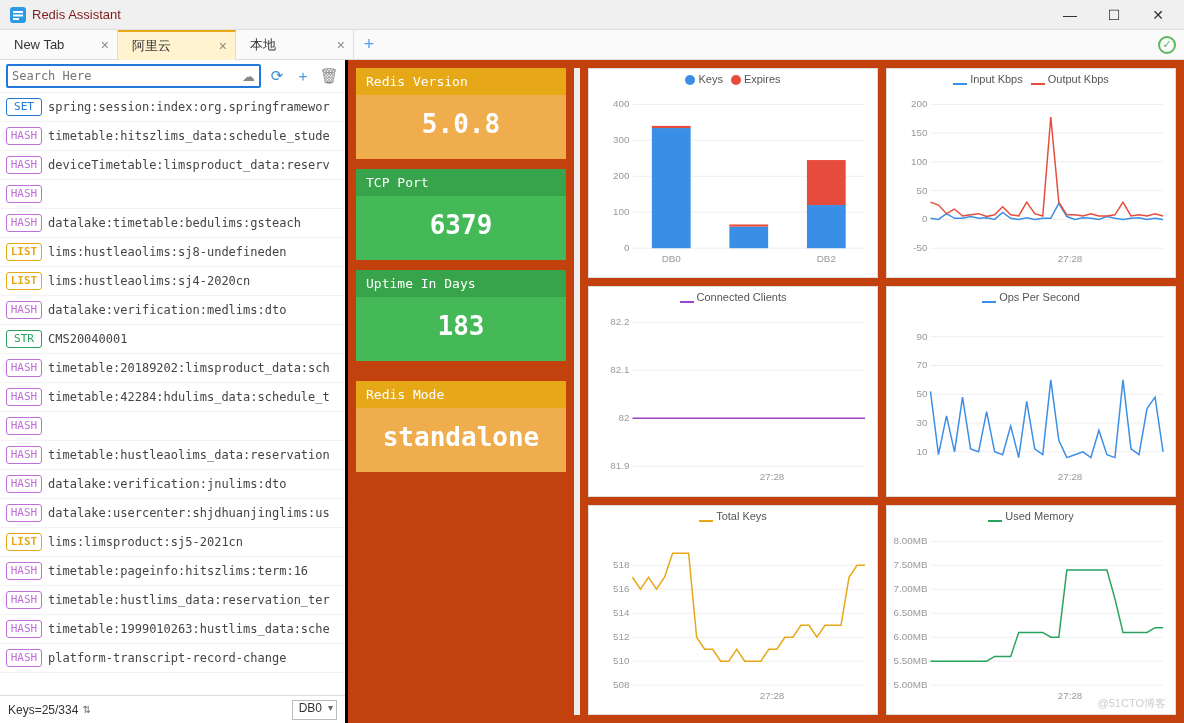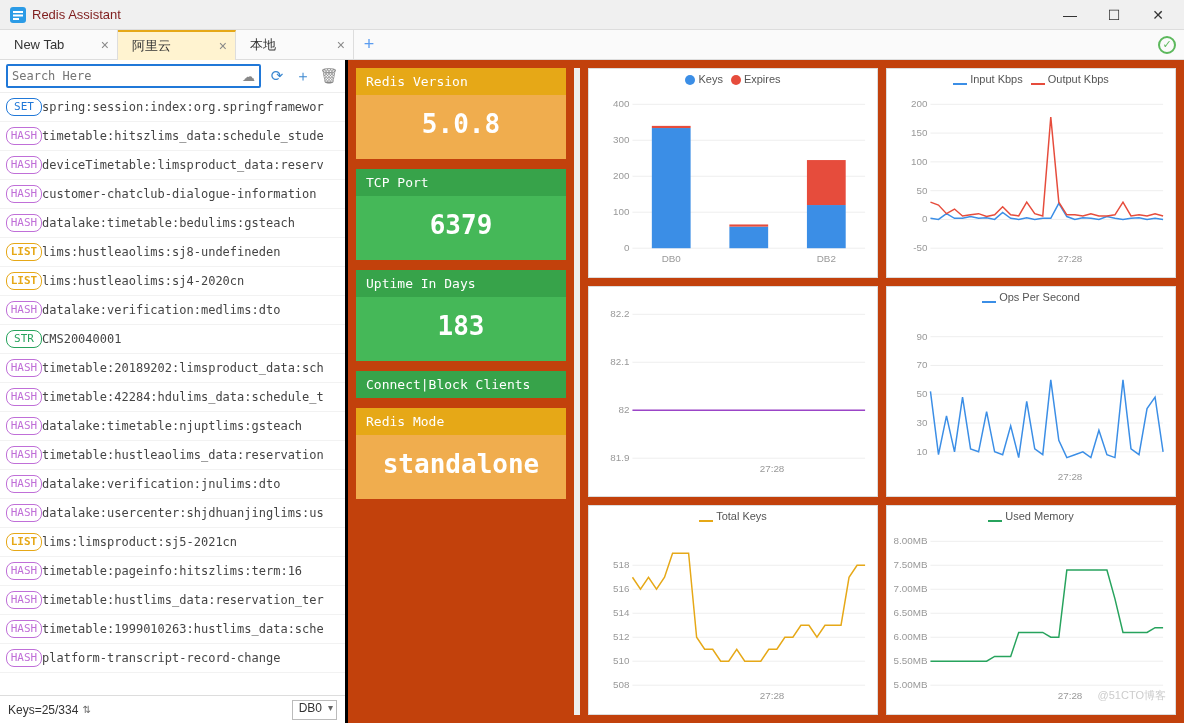--- a/index.html
+++ b/index.html
@@ -18,21 +18,21 @@
 .main { display: flex; height: calc(100% - 60px); }
 .sidebar { width: 348px; background: #fff; border-right: 3px solid #000000; display: flex; flex-direction: column; }
 .searchrow { display: flex; align-items: center; padding: 4px 6px; gap: 6px; border-bottom: 1px solid #eee; }
 .searchbox { flex: 1; display: flex; align-items: center; border: 2px solid #2078d8; border-radius: 2px; height: 24px; padding: 0 4px; }
 .searchbox input { flex: 1; border: none; outline: none; font-size: 12px; font-family: Consolas, monospace; color: #999; }
 .searchbox .cloud { color: #888; font-size: 13px; }
 .icbtn { width: 20px; height: 20px; display: flex; align-items: center; justify-content: center; color: #3a87d0; font-size: 15px; }
 .icbtn.del { color: #888; }
 .keylist { flex: 1; overflow: hidden; }
 .krow { display: flex; align-items: center; height: 29px; padding: 0 6px; border-bottom: 1px solid #f2f2f2; font-family: Consolas, monospace; font-size: 12px; white-space: nowrap; overflow: hidden; }
-.ktype { display: inline-block; min-width: 36px; height: 18px; line-height: 16px; text-align: center; border-radius: 8px; border: 1px solid; font-size: 11px; }
+.ktype { display: inline-block; min-width: 36px; height: 18px; line-height: 16px; text-align: center; border-radius: 3px; border: 1px solid; font-size: 11px; margin-right: 6px; }
 .t-SET { color: #2078d8; border-color: #2078d8; }
 .t-HASH { color: #c06fd8; border-color: #c06fd8; }
 .t-LIST { color: #e6a817; border-color: #e6a817; font-weight: bold; }
 .t-STR { color: #27a35d; border-color: #27a35d; }
 .kname { color: #444; }
 .sidefoot { height: 28px; border-top: 1px solid #ddd; display: flex; align-items: center; padding: 0 8px; font-size: 12px; color: #333; }
 .sidefoot .sort { margin-left: 4px; font-size: 10px; color: #666; }
 .dbsel { margin-left: auto; border: 1px solid #bbb; height: 20px; padding: 0 14px 0 6px; font-size: 12px; position: relative; background: #fff; }
 .dbsel::after { content: "▾"; position: absolute; right: 3px; top: 1px; font-size: 10px; color: #666; }
 .content { flex: 1; padding: 8px; background: #c2410c; display: flex; gap: 8px; overflow: hidden; }
@@ -47,21 +47,21 @@
 .charts { flex: 1; display: grid; grid-template-columns: 1fr 1fr; grid-template-rows: 1fr 1fr 1fr; gap: 8px; overflow: hidden; position: relative; }
 .chart { border: 1px solid #ddd; padding: 4px 6px 2px; display: flex; flex-direction: column; background: #fff; }
 .legend { font-size: 11px; color: #555; text-align: center; margin-bottom: 2px; }
 .lg { display: inline-flex; align-items: flex-end; gap: 3px; margin: 0 4px; }
 .dot { width: 10px; height: 10px; border-radius: 50%; display: inline-block; }
 .line { width: 14px; height: 2px; display: inline-block; }
 .plot { flex: 1; position: relative; }
 .plot svg { width: 100%; height: 100%; }
 .axis { font-size: 10px; fill: #999; }
 .grid { stroke: #eee; stroke-width: 1; }
-.watermark { position: absolute; right: 10px; bottom: 12px; font-size: 11px; color: #ccc; }
+.watermark { position: absolute; right: 10px; bottom: 4px; font-size: 11px; color: #ccc; }
 .scroll-indicator { width: 6px; background: #eee; }
 </style>
 </head>
 <body>
 
 <div class="titlebar">
   <svg class="logo" viewBox="0 0 16 16">
       <rect width="16" height="16" rx="3" fill="#2b9be6"></rect>
       <rect x="3" y="4" width="10" height="2" fill="#fff"></rect>
       <rect x="3" y="7.5" width="10" height="2" fill="#fff"></rect>
@@ -113,21 +113,20 @@
         <div class="krow">
           <span class="ktype t-HASH">HASH</span>
           <span class="kname">timetable:hitszlims_data:schedule_stude</span>
         </div>
         <div class="krow">
           <span class="ktype t-HASH">HASH</span>
           <span class="kname">deviceTimetable:limsproduct_data:reserv</span>
         </div>
         <div class="krow">
           <span class="ktype t-HASH">HASH</span>
-          <span class="kname">customer-chatclub-dialogue-information</span>
         </div>
         <div class="krow">
           <span class="ktype t-HASH">HASH</span>
           <span class="kname">datalake:timetable:bedulims:gsteach</span>
         </div>
         <div class="krow">
           <span class="ktype t-LIST">LIST</span>
           <span class="kname">lims:hustleaolims:sj8-undefineden</span>
         </div>
         <div class="krow">
@@ -145,21 +144,20 @@
         <div class="krow">
           <span class="ktype t-HASH">HASH</span>
           <span class="kname">timetable:20189202:limsproduct_data:sch</span>
         </div>
         <div class="krow">
           <span class="ktype t-HASH">HASH</span>
           <span class="kname">timetable:42284:hdulims_data:schedule_t</span>
         </div>
         <div class="krow">
           <span class="ktype t-HASH">HASH</span>
-          <span class="kname">datalake:timetable:njuptlims:gsteach</span>
         </div>
         <div class="krow">
           <span class="ktype t-HASH">HASH</span>
           <span class="kname">timetable:hustleaolims_data:reservation</span>
         </div>
         <div class="krow">
           <span class="ktype t-HASH">HASH</span>
           <span class="kname">datalake:verification:jnulims:dto</span>
         </div>
         <div class="krow">
@@ -202,21 +200,20 @@
         </div>
         <div class="card c-green">
           <div class="card-h">TCP Port</div>
           <div class="card-v">6379</div>
         </div>
         <div class="card c-green">
           <div class="card-h">Uptime In Days</div>
           <div class="card-v">183</div>
         </div>
         <div class="card c-green">
-          <div class="card-h">Connect|Block Clients</div>
         </div>
         <div class="card c-orange">
           <div class="card-h">Redis Mode</div>
           <div class="card-v">standalone</div>
         </div>
       </div>
     <div class="scroll-indicator"></div>
     <div class="charts" id="charts">
       <div class="chart">
           <div class="legend"><span class="lg"><span class="dot" style="background:#3b8ee6"></span>Keys</span><span class="lg"><span class="dot" style="background:#e64c3c"></span>Expires</span></div>
@@ -255,20 +252,21 @@
               <line class="grid" x1="38" y1="35.19999999999999" x2="274" y2="35.19999999999999"></line>
               <text class="axis" x="35" y="38.19999999999999" text-anchor="end">150</text>
               <line class="grid" x1="38" y1="6" x2="274" y2="6"></line>
               <text class="axis" x="35" y="9" text-anchor="end">200</text>
               <path d="M38,121.632L46.13793103448276,122.80000000000001L54.275862068965516,116.96000000000001L62.41379310344828,121.632L70.55172413793103,121.632L78.6896551724138,119.88000000000001L86.82758620689656,121.632L94.9655172413793,121.048L103.10344827586206,122.80000000000001L111.24137931034483,115.792L119.37931034482759,121.632L127.51724137931035,122.80000000000001L135.6551724137931,121.048L143.79310344827587,122.80000000000001L151.9310344827586,121.632L160.0689655172414,121.632L168.20689655172413,106.448L176.3448275862069,119.88000000000001L184.48275862068965,122.80000000000001L192.6206896551724,121.048L200.75862068965517,121.632L208.89655172413794,122.80000000000001L217.0344827586207,119.88000000000001L225.17241379310346,121.632L233.31034482758622,122.80000000000001L241.44827586206895,121.632L249.58620689655172,121.048L257.7241379310345,122.80000000000001L265.8620689655172,121.632L274,122.80000000000001" fill="none" stroke="#3b8ee6" stroke-width="1.5"></path>
               <path d="M38,105.27999999999999L46.13793103448276,108.19999999999999L54.275862068965516,116.96000000000001L62.41379310344828,112.288L70.55172413793103,119.296L78.6896551724138,118.128L86.82758620689656,116.96000000000001L94.9655172413793,119.88000000000001L103.10344827586206,118.128L111.24137931034483,109.952L119.37931034482759,118.128L127.51724137931035,119.296L135.6551724137931,105.27999999999999L143.79310344827587,116.96000000000001L151.9310344827586,119.296L160.0689655172414,18.847999999999995L168.20689655172413,105.27999999999999L176.3448275862069,118.128L184.48275862068965,118.128L192.6206896551724,119.296L200.75862068965517,116.96000000000001L208.89655172413794,119.296L217.0344827586207,119.296L225.17241379310346,118.128L233.31034482758622,105.27999999999999L241.44827586206895,119.296L249.58620689655172,118.128L257.7241379310345,119.296L265.8620689655172,116.96000000000001L274,119.296" fill="none" stroke="#e64c3c" stroke-width="1.5"></path>
               <text class="axis" x="179.6" y="166" text-anchor="middle">27:28</text>
             </svg></div>
         </div>
         <div class="chart">
+          <div class="legend"><span class="lg"><span class="line" style="background:#9b45c7"></span>Connected Clients</span></div>
           <div class="plot"><svg viewBox="0 0 280 170">
               <line class="grid" x1="38" y1="152" x2="274" y2="152"></line>
               <text class="axis" x="35" y="155" text-anchor="end">81.9</text>
               <line class="grid" x1="38" y1="103.33333333333564" x2="274" y2="103.33333333333564"></line>
               <text class="axis" x="35" y="106.33333333333564" text-anchor="end">82</text>
               <line class="grid" x1="38" y1="54.666666666671276" x2="274" y2="54.666666666671276"></line>
               <text class="axis" x="35" y="57.666666666671276" text-anchor="end">82.1</text>
               <line class="grid" x1="38" y1="6" x2="274" y2="6"></line>
               <text class="axis" x="35" y="9" text-anchor="end">82.2</text>
               <path d="M38,103.33333333333564L46.13793103448276,103.33333333333564L54.275862068965516,103.33333333333564L62.41379310344828,103.33333333333564L70.55172413793103,103.33333333333564L78.6896551724138,103.33333333333564L86.82758620689656,103.33333333333564L94.9655172413793,103.33333333333564L103.10344827586206,103.33333333333564L111.24137931034483,103.33333333333564L119.37931034482759,103.33333333333564L127.51724137931035,103.33333333333564L135.6551724137931,103.33333333333564L143.79310344827587,103.33333333333564L151.9310344827586,103.33333333333564L160.0689655172414,103.33333333333564L168.20689655172413,103.33333333333564L176.3448275862069,103.33333333333564L184.48275862068965,103.33333333333564L192.6206896551724,103.33333333333564L200.75862068965517,103.33333333333564L208.89655172413794,103.33333333333564L217.0344827586207,103.33333333333564L225.17241379310346,103.33333333333564L233.31034482758622,103.33333333333564L241.44827586206895,103.33333333333564L249.58620689655172,103.33333333333564L257.7241379310345,103.33333333333564L265.8620689655172,103.33333333333564L274,103.33333333333564" fill="none" stroke="#9b45c7" stroke-width="1.5"></path>

